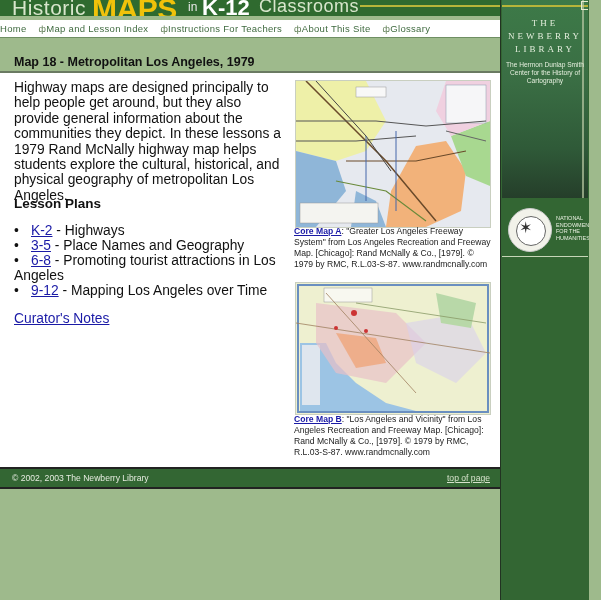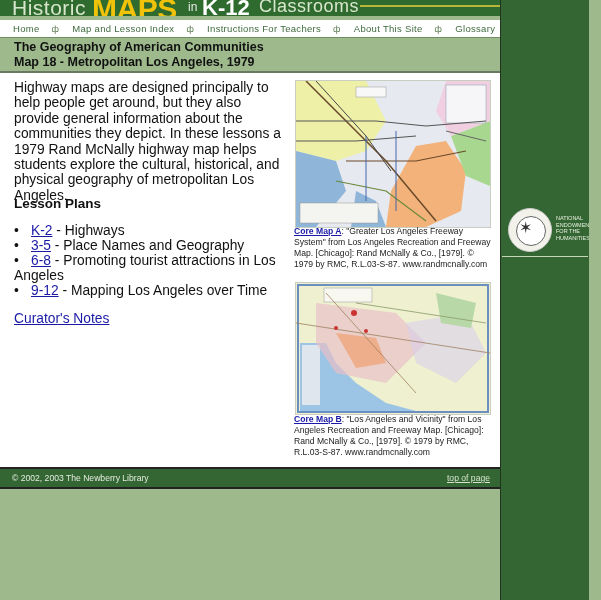--- a/index.html
+++ b/index.html
@@ -5,21 +5,21 @@
   html, body { margin:0; padding:0; }
   body { width:601px; height:600px; position:relative; overflow:hidden; background:#9eba8c; font-family:"Liberation Sans", sans-serif; }
   .banner { position:absolute; left:0; top:0; width:500px; height:16px; background:#2f6a2f; overflow:hidden; }
   .banner .w1 { position:absolute; left:12px; top:-4px; font-size:21px; color:#d8e6cc; letter-spacing:0.5px; }
   .banner .maps { position:absolute; left:92px; top:-8px; font-size:30px; font-weight:bold; color:#f0c20a; letter-spacing:-0.5px; }
   .banner .in { position:absolute; left:188px; top:0px; font-size:12px; color:#e8e8e8; }
   .banner .k12 { position:absolute; left:202px; top:-5px; font-size:22px; font-weight:bold; color:#ffffff; }
   .banner .cls { position:absolute; left:259px; top:-4px; font-size:18px; color:#d8e6cc; letter-spacing:0.5px; }
   .banner .line { position:absolute; left:360px; top:5px; width:140px; height:2px; background:#b7b53a; }
   .nav { position:absolute; left:0; top:20px; width:500px; height:17px; background:#ffffff; border-bottom:2px solid #6f8f63; display:flex; align-items:center; font-size:9.5px; color:#3f6a3f; letter-spacing:0.3px; }
-  .nav .item { margin-left:13px; cursor:pointer; }
+  .nav .item { cursor:pointer; }
   .nav .sep { margin-left:12px; color:#5c7c52; font-size:9px; }
   .titlebar { position:absolute; left:0; top:38px; width:500px; height:33px; background:#9eba8c; border-bottom:2px solid #6a7a62; }
   .titlebar div { position:absolute; left:14px; font-size:12.5px; font-weight:bold; color:#111; }
   .content { position:absolute; left:0; top:73px; width:500px; height:394px; background:#ffffff; }
   .intro { position:absolute; left:14px; top:7px; width:275px; font-size:13.8px; line-height:15.4px; color:#111; }
   .lp-head { position:absolute; left:14px; top:123px; font-size:13.5px; font-weight:bold; color:#111; }
   ul.lessons { position:absolute; left:14px; top:150px; width:275px; margin:0; padding:0; list-style:none; font-size:13.8px; line-height:15px; color:#111; }
   ul.lessons li { position:relative; padding-left:17px; }
   ul.lessons li .bullet { position:absolute; left:0; top:0; }
   ul.lessons li.wrap { padding-left:0; text-indent:17px; }
@@ -66,21 +66,20 @@
   <span class="item">Map and Lesson Index</span>
   <span class="sep">ф</span>
   <span class="item">Instructions For Teachers</span>
   <span class="sep">ф</span>
   <span class="item">About This Site</span>
   <span class="sep">ф</span>
   <span class="item">Glossary</span>
 </div>
 
 <div class="titlebar">
-  <div style="top:2px">The Geography of American Communities</div>
   <div style="top:17px">Map 18 - Metropolitan Los Angeles, 1979</div>
 </div>
 
 <div class="content">
   <div class="intro">Highway maps are designed principally to help people get around, but they also provide general information about the communities they depict. In these lessons a 1979 Rand McNally highway map helps students explore the cultural, historical, and physical geography of metropolitan Los Angeles.</div>
 
   <div class="lp-head">Lesson Plans</div>
   <ul class="lessons">
     <li><span class="bullet">•</span><span class="link">K-2</span><span> - Highways</span></li>
     <li><span class="bullet">•</span><span class="link">3-5</span><span> - Place Names and Geography</span></li>
@@ -142,20 +141,29 @@
     <span class="link">Core Map B</span><span>: "Los Angeles and Vicinity" from Los Angeles Recreation and Freeway Map. [Chicago]: Rand McNally &amp; Co., [1979]. © 1979 by RMC, R.L.03-S-87. www.randmcnally.com</span>
   </div>
 </div>
 
 <div class="footer">
   <span class="copy">© 2002, 2003   The Newberry Library</span>
   <span class="top">top of page</span>
 </div>
 
 <div class="side">
+  <div class="panel">
+    <div class="ln"></div>
+    <div class="vln"></div>
+    <div class="box"></div>
+    <div class="newb" style="top:18px">THE</div>
+    <div class="newb" style="top:31px">NEWBERRY</div>
+    <div class="newb" style="top:44px">LIBRARY</div>
+    <div class="smith">The Hermon Dunlap Smith Center for the History of Cartography</div>
+  </div>
   <div class="neh">
     <div class="seal">
       <div class="inner"></div>
       <span class="eagle">✶</span>
     </div>
     <div class="nehtext">
       <div>NATIONAL</div>
       <div>ENDOWMENT</div>
       <div>FOR THE</div>
       <div>HUMANITIES</div>

